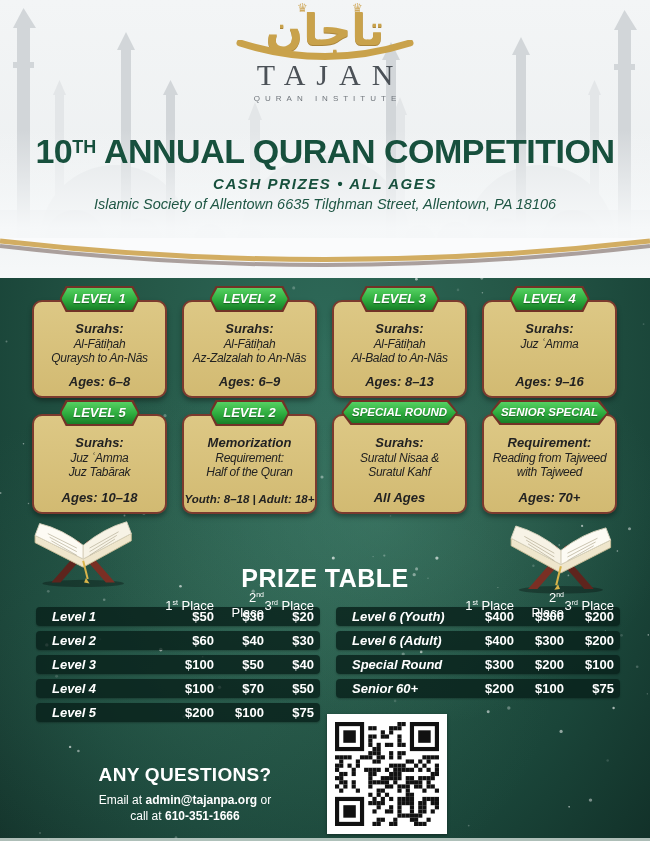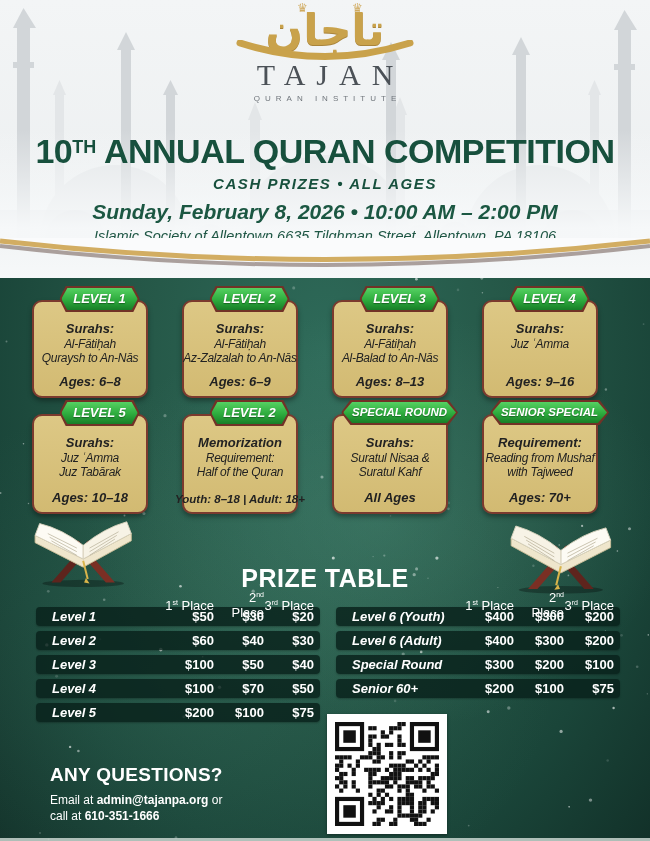--- a/index.html
+++ b/index.html
@@ -68,21 +68,21 @@
     background:#713227;padding:2px;z-index:2;
   }
   .badge-inner{
     clip-path:polygon(8% 0,92% 0,100% 50%,92% 100%,8% 100%,0 50%);
     background:linear-gradient(180deg,#55d162 0%,#2dab3d 55%,#177e27 100%);
     color:#fff;font-style:italic;font-weight:800;font-size:13px;
     padding:3px 12px 4px 12px;white-space:nowrap;text-shadow:0 1px 1px rgba(0,0,0,.35);
   }
   .badge-sm .badge-inner{font-size:11.5px;padding:4px 9px 5px 9px;}
   .card-body{
-    position:absolute;top:14px;left:0;width:116px;
+    position:absolute;top:14px;left:0;width:135px;
     background:linear-gradient(180deg,#ddc885 0%,#d2ba72 100%);
     border:2px solid var(--card-border);border-radius:10px;
     box-shadow:0 3px 5px rgba(0,0,0,.35);
     display:flex;flex-direction:column;align-items:center;text-align:left;
     padding:20px 3px 7px 3px;color:#222;font-style:italic;
   }
   .row1 .card-body{height:98px;}
   .row2 .card-body{height:100px;}
   .cb-line1{font-weight:bold;font-size:13px;line-height:1.15;}
   .cb-line{font-size:12px;letter-spacing:-.3px;line-height:1.2;white-space:nowrap;}
@@ -106,21 +106,21 @@
   .pt-row{
     height:19px;margin-bottom:5px;background:rgba(9,33,27,.82);
     border-radius:4px;color:#fff;padding-right:6px;
     box-shadow:0 1px 2px rgba(0,0,0,.25);
   }
   .pt-label{padding-left:16px;font-style:italic;font-weight:bold;font-size:13px;text-align:left;white-space:nowrap;}
   .pt-val{text-align:right;font-size:13px;font-weight:600;}
   .pt-h{text-align:right;font-weight:400;}
   
   .contact{
-    position:absolute;top:764px;right:330px;width:270px;text-align:left;z-index:5;color:#fff;
+    position:absolute;top:764px;right:330px;width:270px;text-align:center;z-index:5;color:#fff;
   }
   .contact-heading{font-size:19px;font-weight:900;letter-spacing:.3px;margin-bottom:7px;}
   .contact-line{font-size:12px;line-height:1.3;}
   .contact-line b{font-weight:bold;}
   .qr{
     position:absolute;left:327px;top:714px;width:120px;height:120px;background:#fff;
     padding:8px;z-index:5;box-shadow:0 1px 3px rgba(0,0,0,.4);
   }
   .qr svg{display:block;width:104px;height:104px;}
   .bottom-strip{
@@ -183,21 +183,20 @@
         <div class="logo-arabic">تاجان</div>
         <svg class="logo-swoosh" width="190" height="24" viewBox="0 0 190 24">
           <path d="M10,3 Q95,30 180,3" stroke="#c9a24b" stroke-width="7" fill="none" stroke-linecap="round"></path>
         </svg>
         <div class="logo-name">TAJAN</div>
         <div class="logo-sub">QURAN INSTITUTE</div>
       </div>
 
       <div class="main-title"><span>10</span><sup>TH</sup><span> ANNUAL QURAN COMPETITION</span></div>
       <div class="tagline">CASH PRIZES •  ALL AGES</div>
-      <div class="date-line">Sunday, February 8, 2026  •  10:00 AM – 2:00 PM</div>
       <div class="address-line">Islamic Society of Allentown 6635 Tilghman Street, Allentown, PA 18106</div>
     </div>
   </div>
 
   <svg class="curve" width="650" height="48" viewBox="0 0 650 48">
     <path d="M0,8 Q325,46 650,8" stroke="rgba(60,30,20,.40)" stroke-width="4" fill="none"></path>
     <path d="M0,0 H650 V3 Q325,40 0,3 Z" fill="#fafbfc"></path>
     <path d="M0,3 Q325,40 650,3" stroke="#d2ad62" stroke-width="5" fill="none"></path>
   </svg>
 
@@ -390,21 +389,21 @@
       <div class="cb-line">Suratul Kahf</div>
       <div class="cb-footer">All Ages</div>
     </div>
   </div>
   <div class="card row2 badge-sm" style="left:482px;top:400px">
     <div class="badge-outer">
         <div class="badge-inner">SENIOR SPECIAL</div>
       </div>
     <div class="card-body">
       <div class="cb-line1">Requirement:</div>
-      <div class="cb-line">Reading from Mushaf</div>
+      <div class="cb-line">Reading from Tajweed</div>
       <div class="cb-line">with Tajweed</div>
       <div class="cb-footer">Ages: 70+</div>
     </div>
   </div>
 
   <svg class="book" style="left:26px;top:498px" width="118" height="92" viewBox="0 0 130 95">
     <ellipse cx="63" cy="91" rx="45" ry="4" fill="rgba(0,0,0,.3)"></ellipse>
     <path d="M28,90 L68,44 L78,44 L38,90 Z" fill="#5e241d"></path>
     <path d="M98,90 L58,44 L48,44 L88,90 Z" fill="#7a2f24"></path>
     <path d="M10,38 L63,64 L116,36 L116,44 L63,73 L10,46 Z" fill="#efe6cc" stroke="#c9bd97" stroke-width="1"></path>

